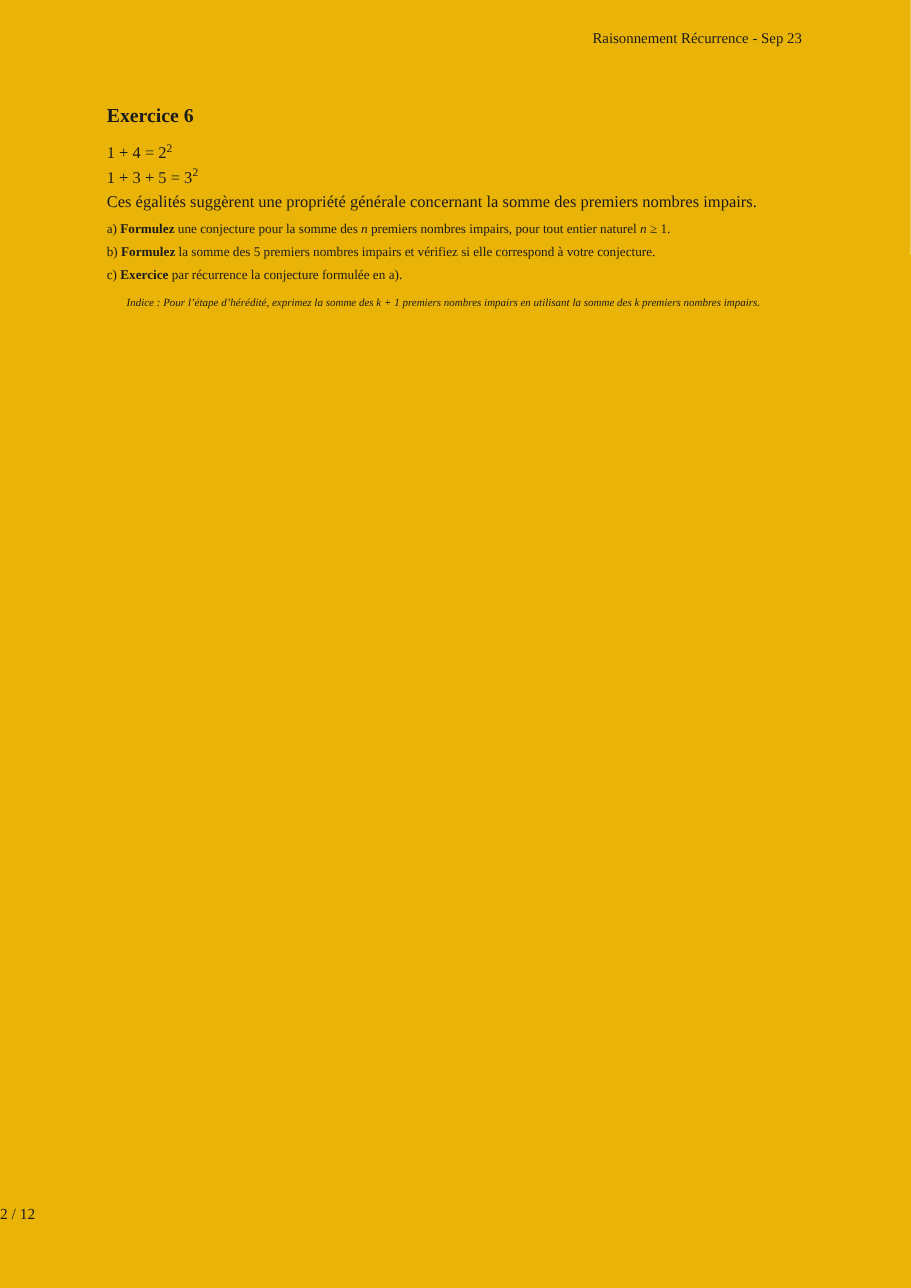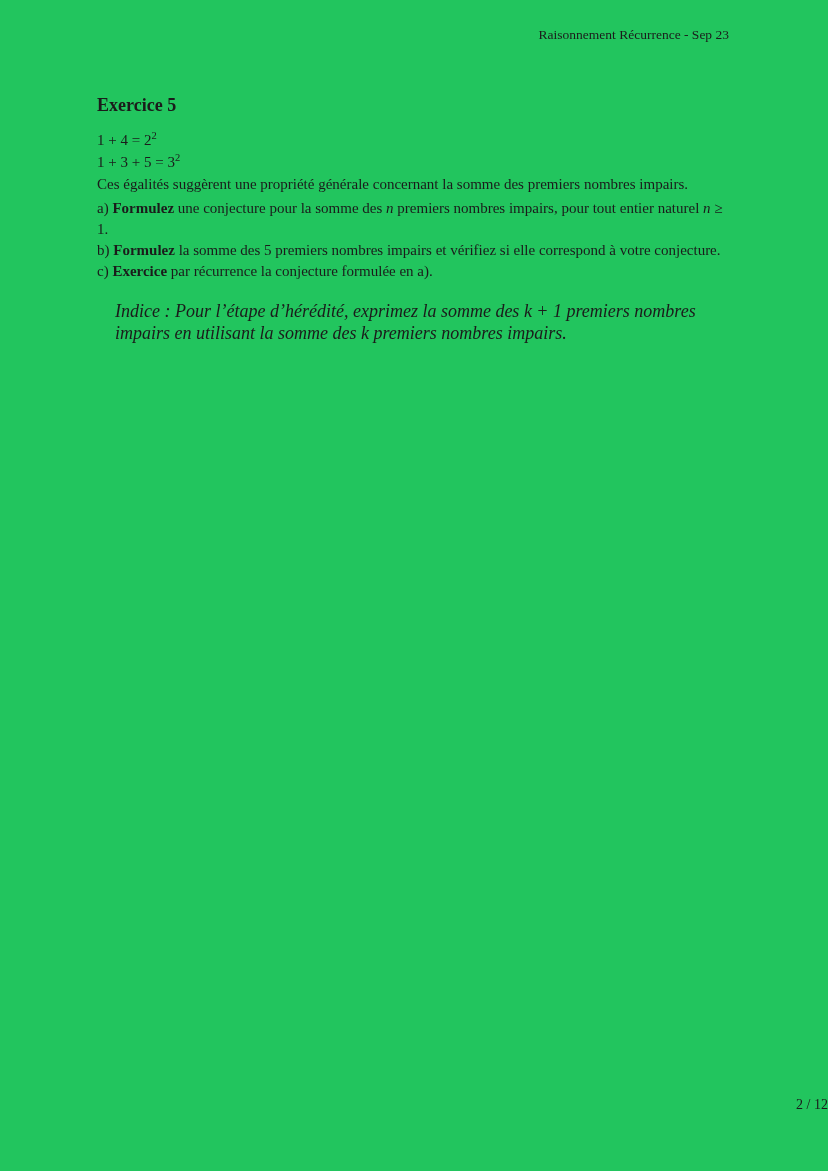--- a/index.html
+++ b/index.html
@@ -4,21 +4,21 @@
 <style>
   html, body {
     margin: 0;
     padding: 0;
     background: #ffffff;
   }
   .page {
     position: relative;
     width: 828px;
     height: 1171px;
-    background: #22c55e;
+    background: #eab308;
     font-family: "Liberation Serif", "DejaVu Serif", serif;
     color: #1b1b1b;
     overflow: hidden;
   }
   .header {
     position: absolute;
     top: 27px;
     right: 99px;
     font-size: 13.5px;
     line-height: 16px;
@@ -42,55 +42,55 @@
   .lead p {
     margin: 0;
   }
   sup {
     font-size: 10.5px;
     line-height: 0;
     vertical-align: 6px;
   }
   .questions {
     margin-top: 3px;
-    font-size: 15px;
+    font-size: 12px;
     line-height: 21px;
   }
   .questions p {
     margin: 0;
   }
   .mvar {
     font-style: italic;
   }
   .hint {
-    margin: 18px 16px 0 18px;
-    font-size: 18px;
+    margin: 4px 16px 0 18px;
+    font-size: 10px;
     line-height: 22px;
     font-style: italic;
   }
   .footer {
     position: absolute;
     top: 1096px;
     left: 0;
     width: 100%;
-    text-align: right;
+    text-align: left;
     font-size: 14px;
     line-height: 17px;
   }
 </style>
 </head>
 <body>
 
 <div class="page">
 
   <div class="header">Raisonnement Récurrence - Sep 23</div>
 
   <div class="content">
 
-    <h1 class="title">Exercice 5</h1>
+    <h1 class="title">Exercice 6</h1>
 
     <div class="lead">
 
       <p><span>1 + 4 = 2</span><sup>2</sup></p>
 
       <p><span>1 + 3 + 5 = 3</span><sup>2</sup></p>
 
 
       <p>Ces égalités suggèrent une propriété générale concernant la somme des premiers nombres impairs.</p>
     </div>

